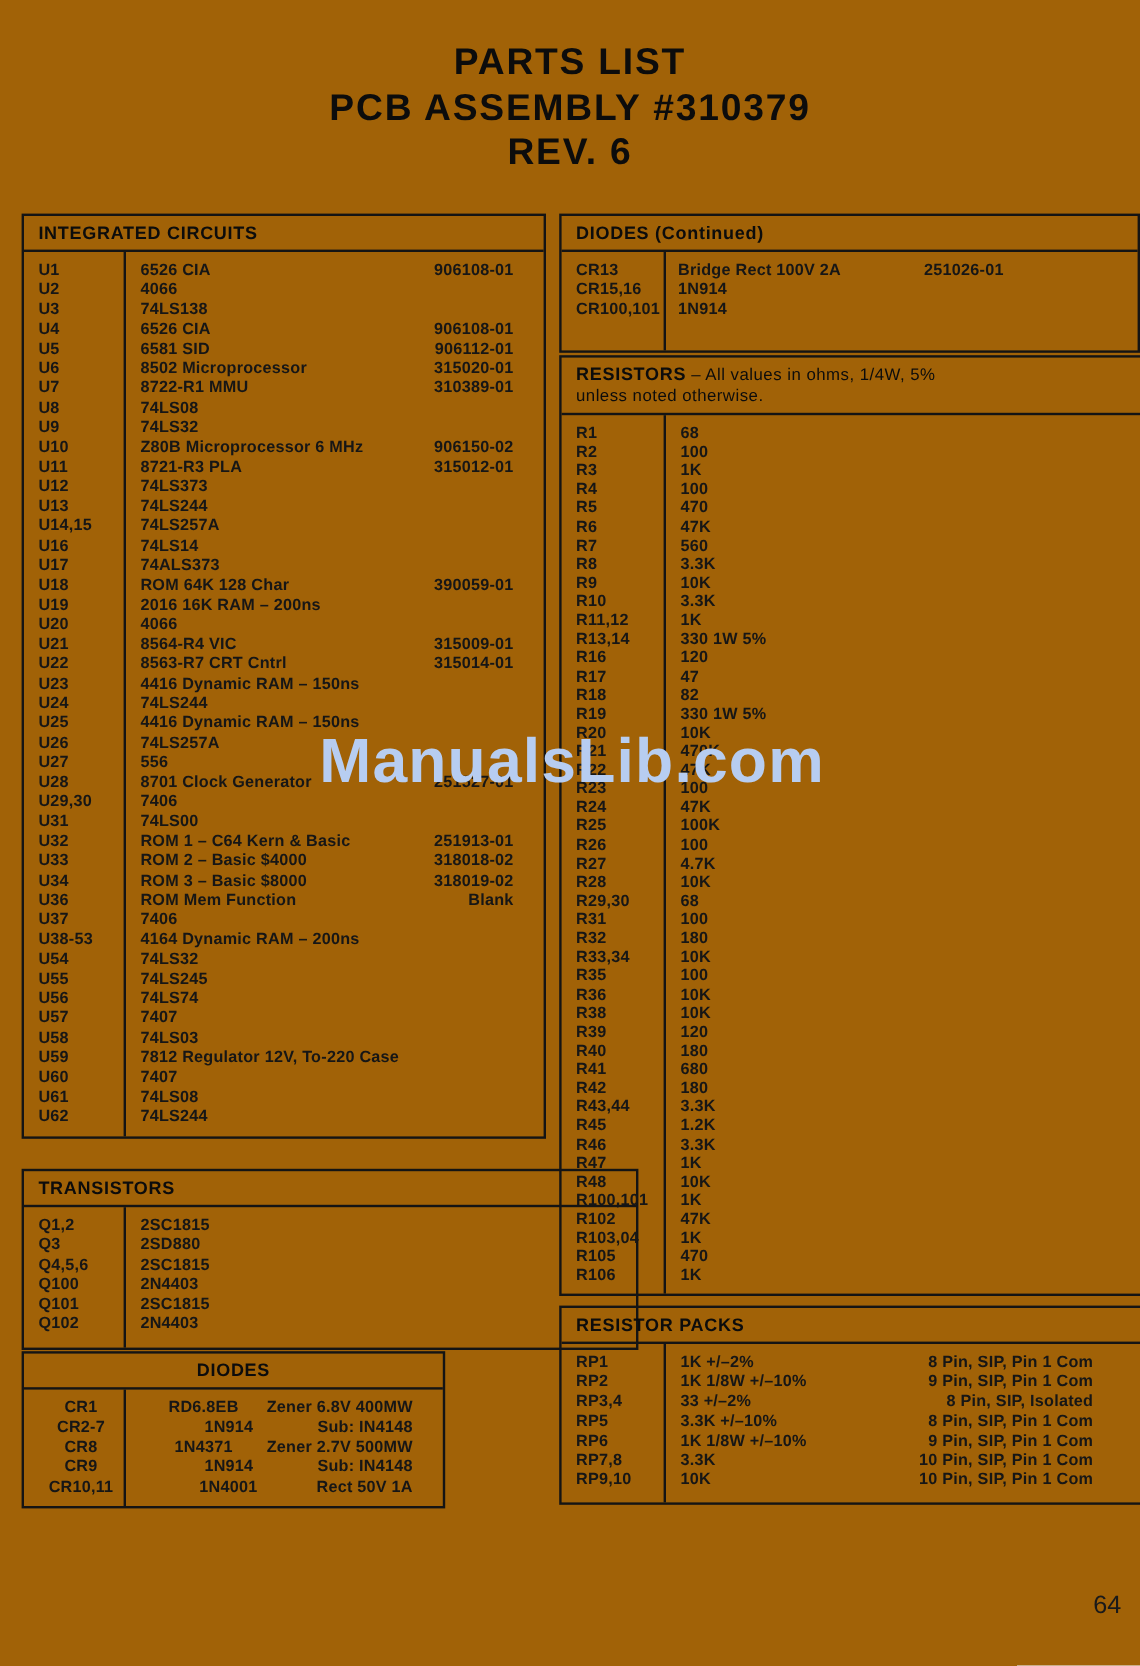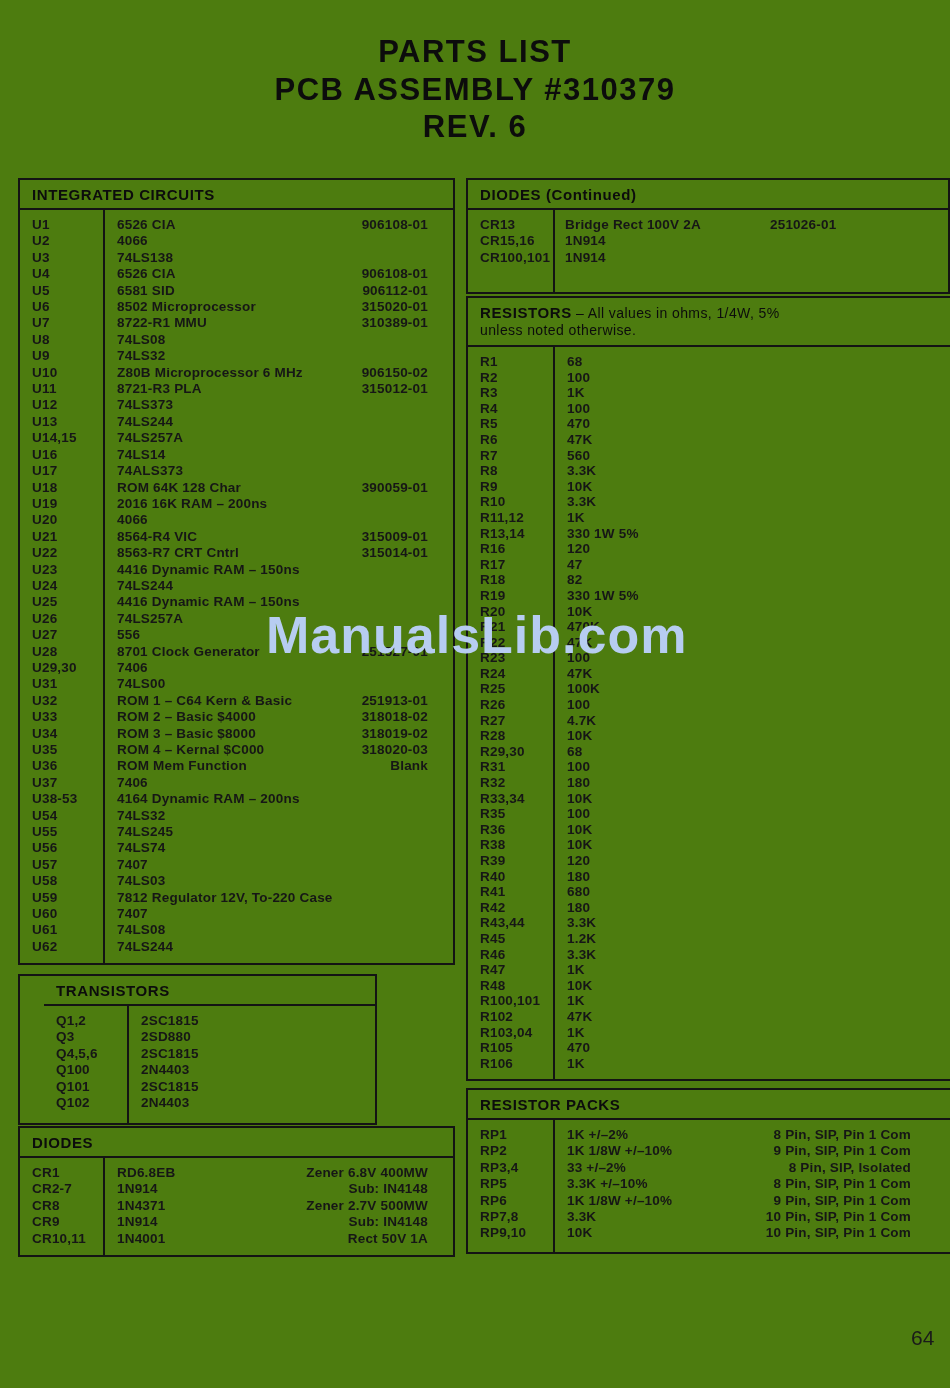--- a/index.html
+++ b/index.html
@@ -1,18 +1,18 @@
 <!DOCTYPE html>
 <html><head>
 <meta charset="utf-8">
 <style>
   html,body { margin:0; padding:0; background:#e8e8e8; }
   .page {
     position:relative; width:950px; height:1388px; margin:0 auto;
-    background:#4d7c0f; overflow:hidden;
+    background:#a16207; overflow:hidden;
     font-family:"Liberation Sans", sans-serif; color:#111;
   }
   .title-block {
     position:absolute; top:33px; left:0; width:100%;
     text-align:center; font-weight:700; font-size:31px; line-height:37.5px;
     letter-spacing:1.5px; color:#0c0c0c;
   }
   .section {
     position:absolute; border:2.5px solid #141414; box-sizing:border-box;
   }
@@ -38,22 +38,22 @@
   .c2 { flex:1 1 auto; padding-left:14px; overflow:hidden; }
   .c3 { padding-right:25px; }
   .resistors .t-row { line-height:15.6px; }
   .diodes-cont .c2 { flex:0 0 205px; padding-left:12px; }
   .diodes-cont .c3 { flex:1 1 auto; padding-right:0; }
   .diodes-cont .section-body { padding-bottom:26px; }
   .transistors .section-body { padding-bottom:12px; }
   .resistor-packs .c3 { padding-right:48px; }
   .resistor-packs .section-body { padding-bottom:10px; }
   #sec-ic        { left:18px;  top:178px;  width:437px; }
-  #sec-trans     { left:18px;  top:974px;  width:359px;padding-left:24px; }
-  #sec-diodes    { left:18px;  top:1126px; width:437px; }
+  #sec-trans     { left:18px;  top:974px;  width:514px; }
+  #sec-diodes    { left:18px;  top:1126px; width:353px;text-align:center; }
   #sec-diodes-c  { left:466px; top:178px;  width:484px; }
   #sec-res       { left:466px; top:296px;  width:536px; }
   #sec-packs     { left:466px; top:1088px; width:495px; }
   .watermark {
     position:absolute; left:266px; top:605px; z-index:5;
     font-size:52px; font-weight:700; letter-spacing:1px;
     color:#b7cdf1; pointer-events:none;
   }
   .page-number {
     position:absolute; left:911px; top:1326px;
@@ -210,25 +210,20 @@
           <span class="c1">U33</span>
           <span class="c2">ROM 2 – Basic $4000</span>
           <span class="c3">318018-02</span>
         </div>
         <div class="t-row">
           <span class="c1">U34</span>
           <span class="c2">ROM 3 – Basic $8000</span>
           <span class="c3">318019-02</span>
         </div>
         <div class="t-row">
-          <span class="c1">U35</span>
-          <span class="c2">ROM 4 – Kernal $C000</span>
-          <span class="c3">318020-03</span>
-        </div>
-        <div class="t-row">
           <span class="c1">U36</span>
           <span class="c2">ROM Mem Function</span>
           <span class="c3">Blank</span>
         </div>
         <div class="t-row">
           <span class="c1">U37</span>
           <span class="c2">7406</span>
         </div>
         <div class="t-row">
           <span class="c1">U38-53</span>

